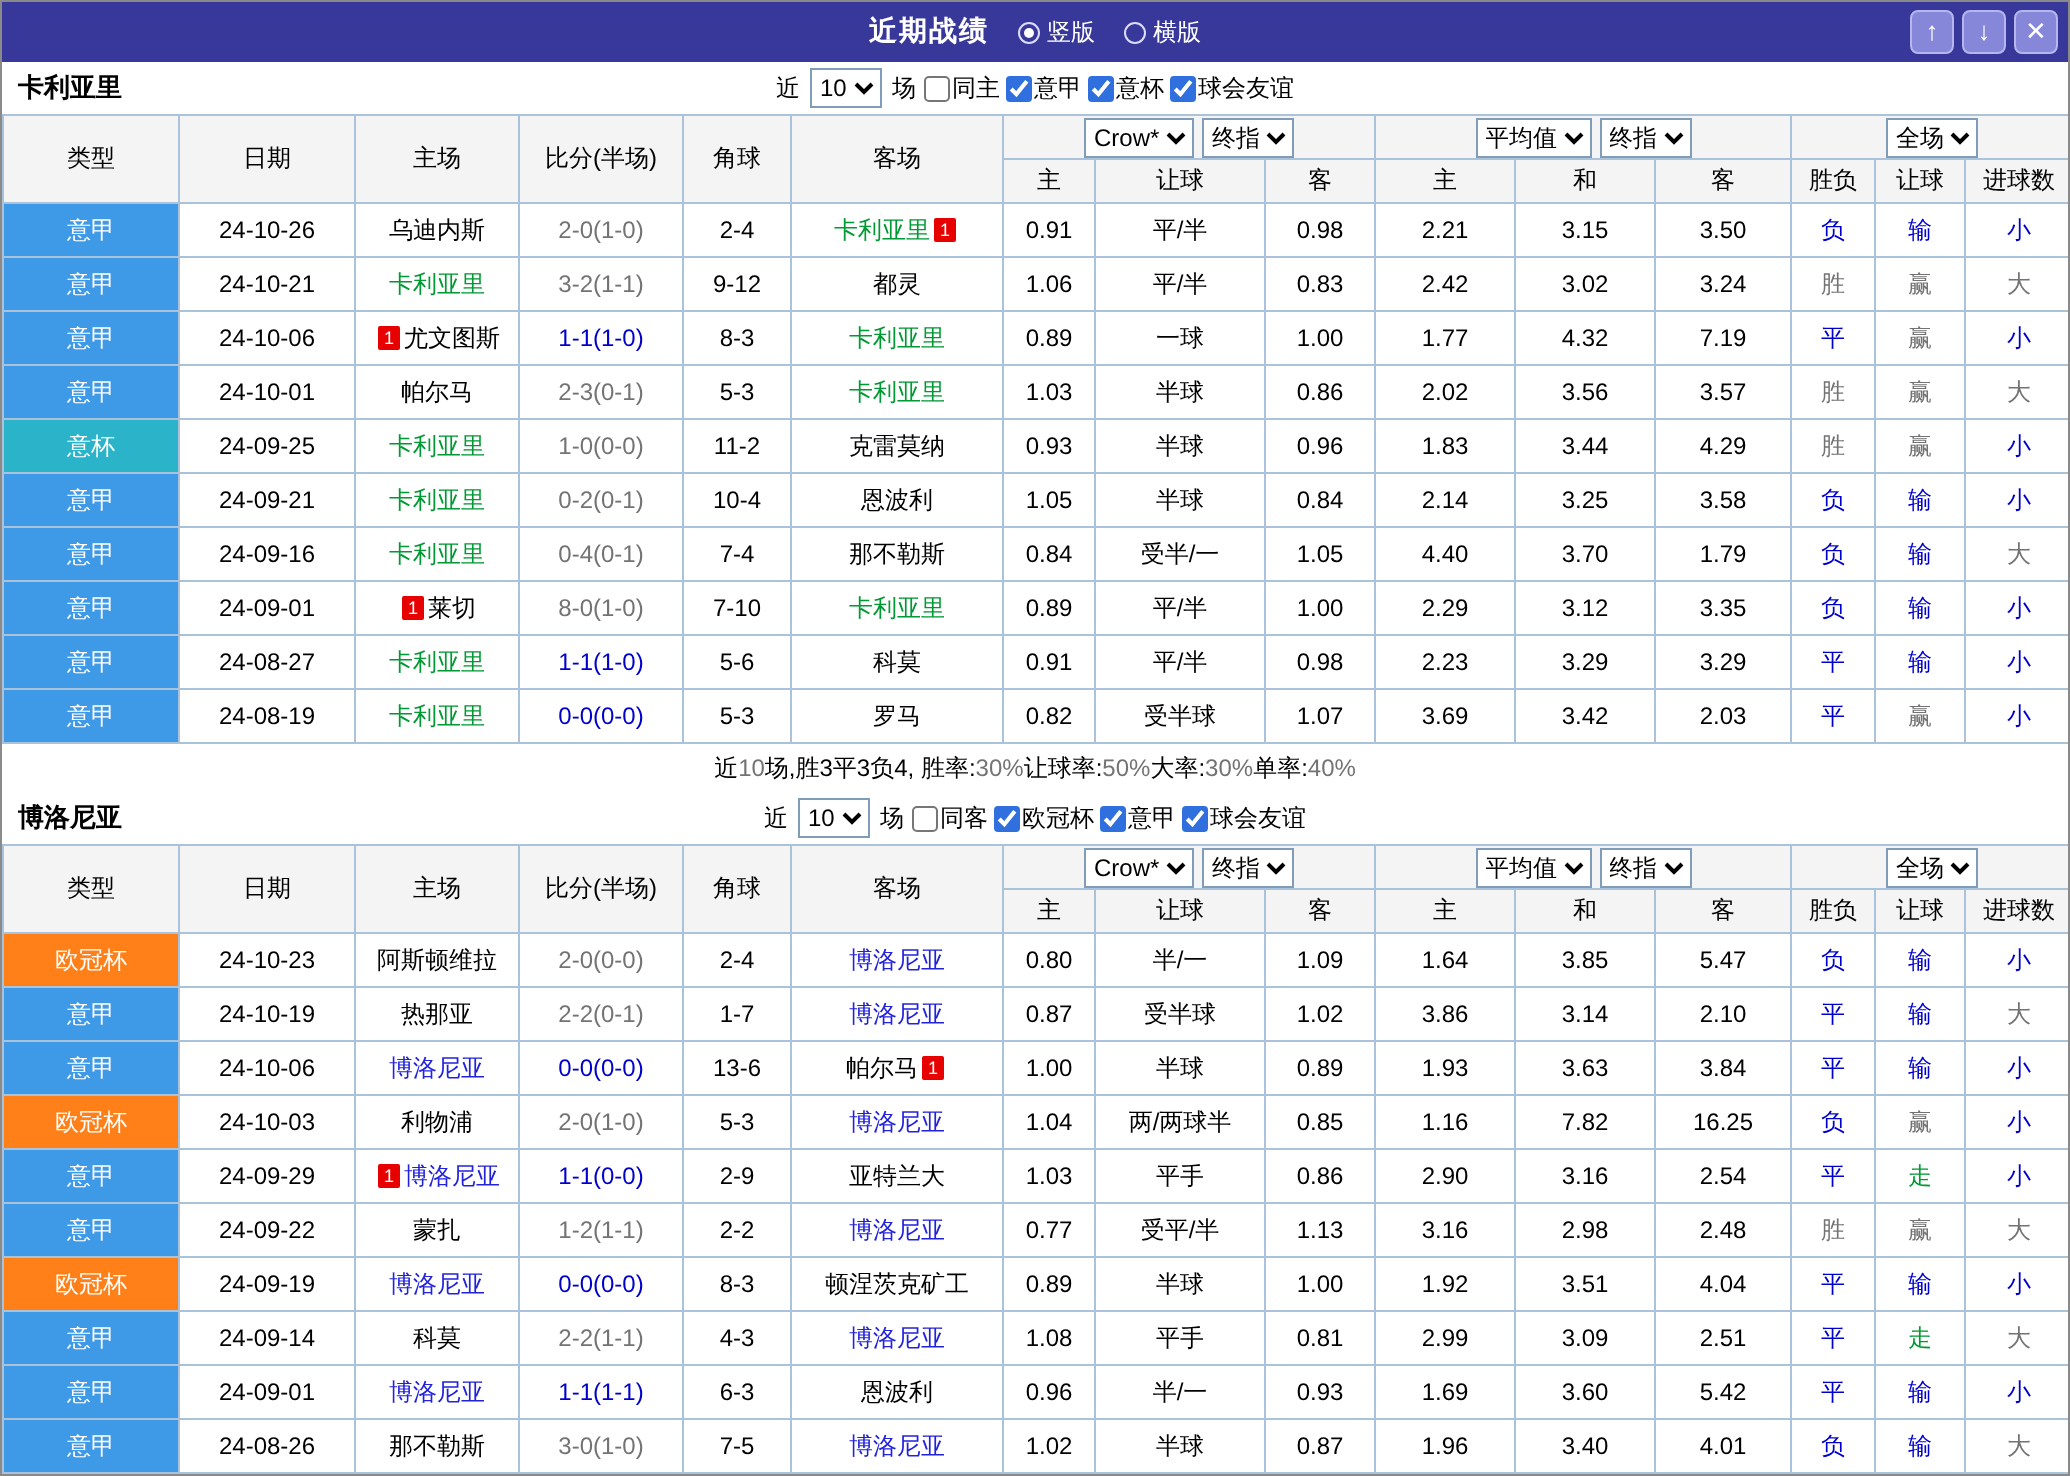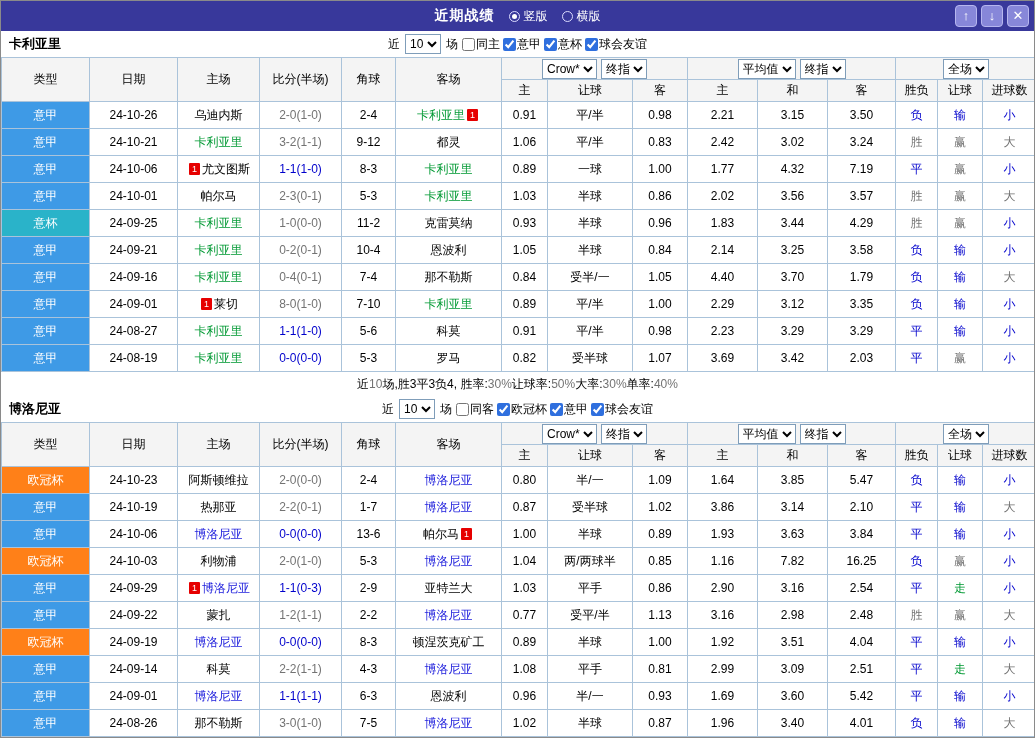--- a/index.html
+++ b/index.html
@@ -468,21 +468,21 @@
               <td>7.82</td>
               <td>16.25</td>
               <td class="blue">负</td>
               <td class="red">赢</td>
               <td class="blue">小</td>
             </tr>
             <tr>
               <td class="type-cell t-league">意甲</td>
               <td>24-09-29</td>
               <td><span class="red-card">1</span><span class="team-blue">博洛尼亚</span></td>
-              <td class="blue">1-1(0-3)</td>
+              <td class="blue">1-1(0-0)</td>
               <td>2-9</td>
               <td><span>亚特兰大</span></td>
               <td>1.03</td>
               <td>平手</td>
               <td>0.86</td>
               <td>2.90</td>
               <td>3.16</td>
               <td>2.54</td>
               <td class="blue">平</td>
               <td class="green">走</td>

